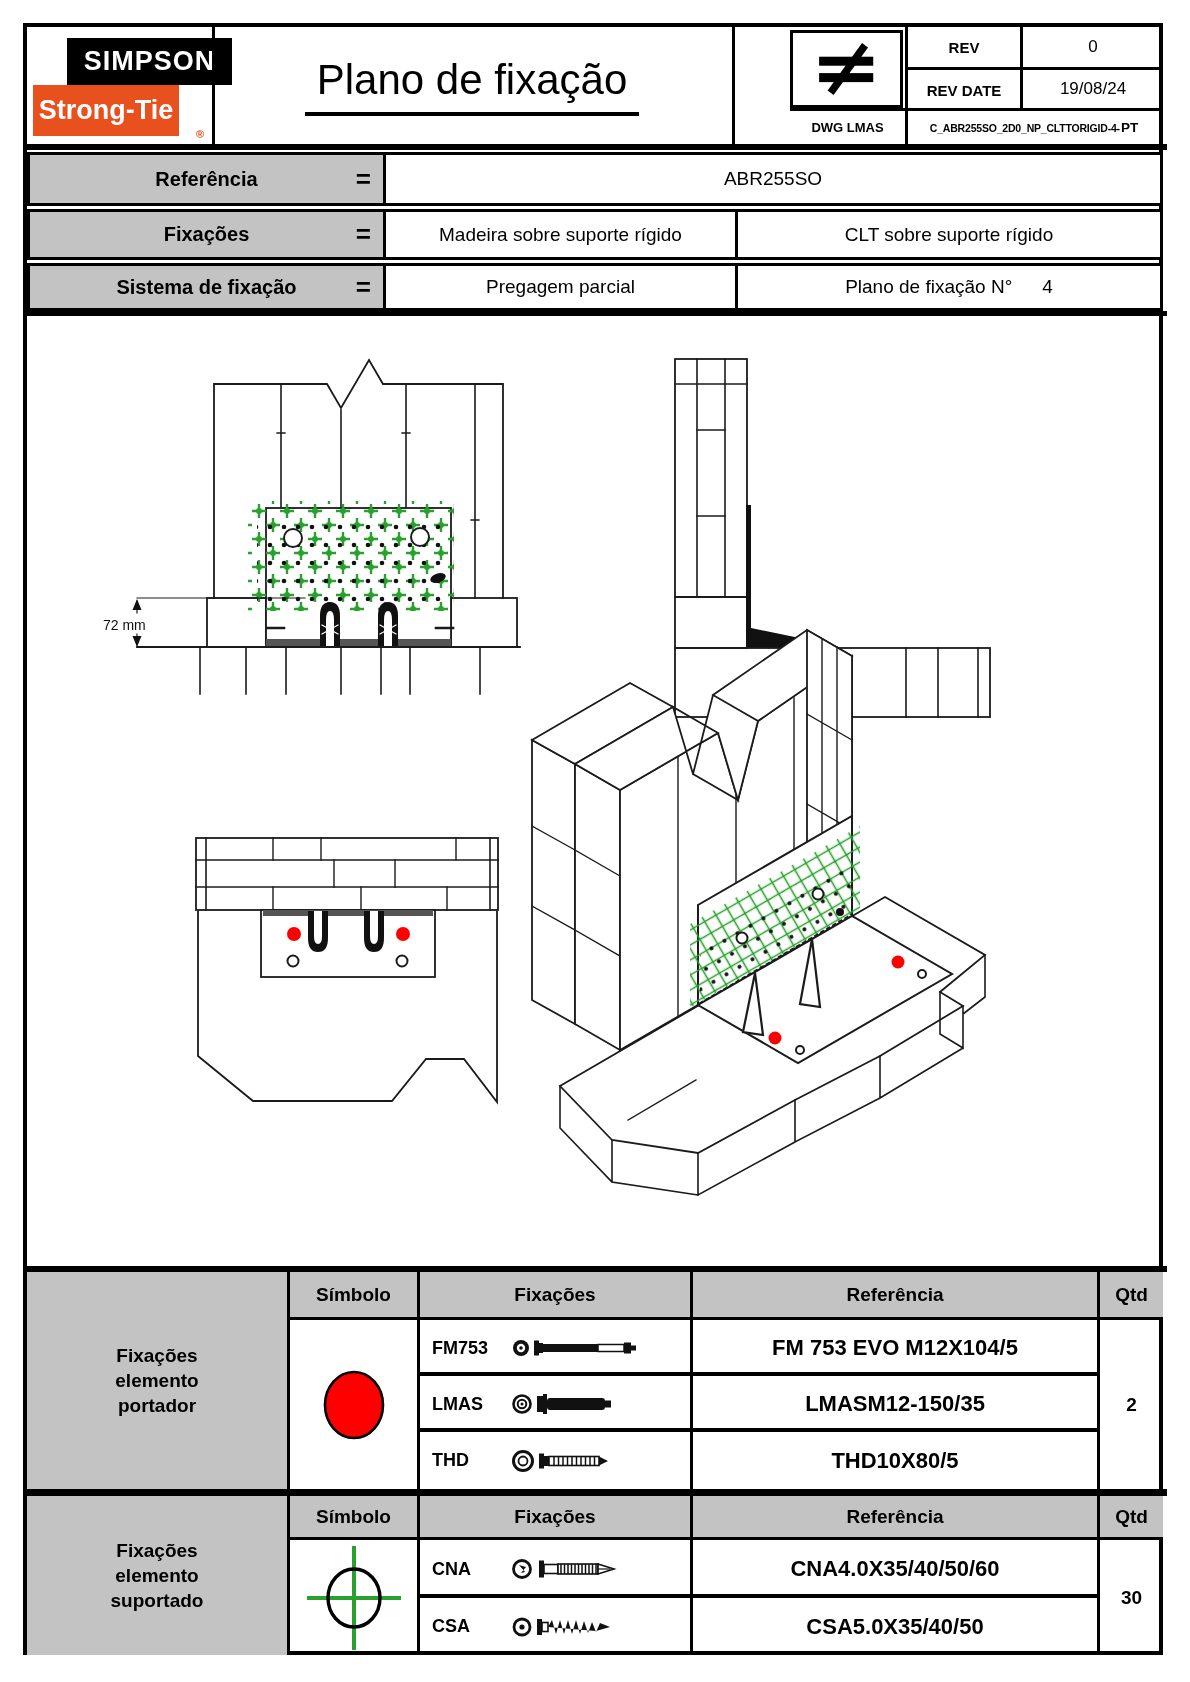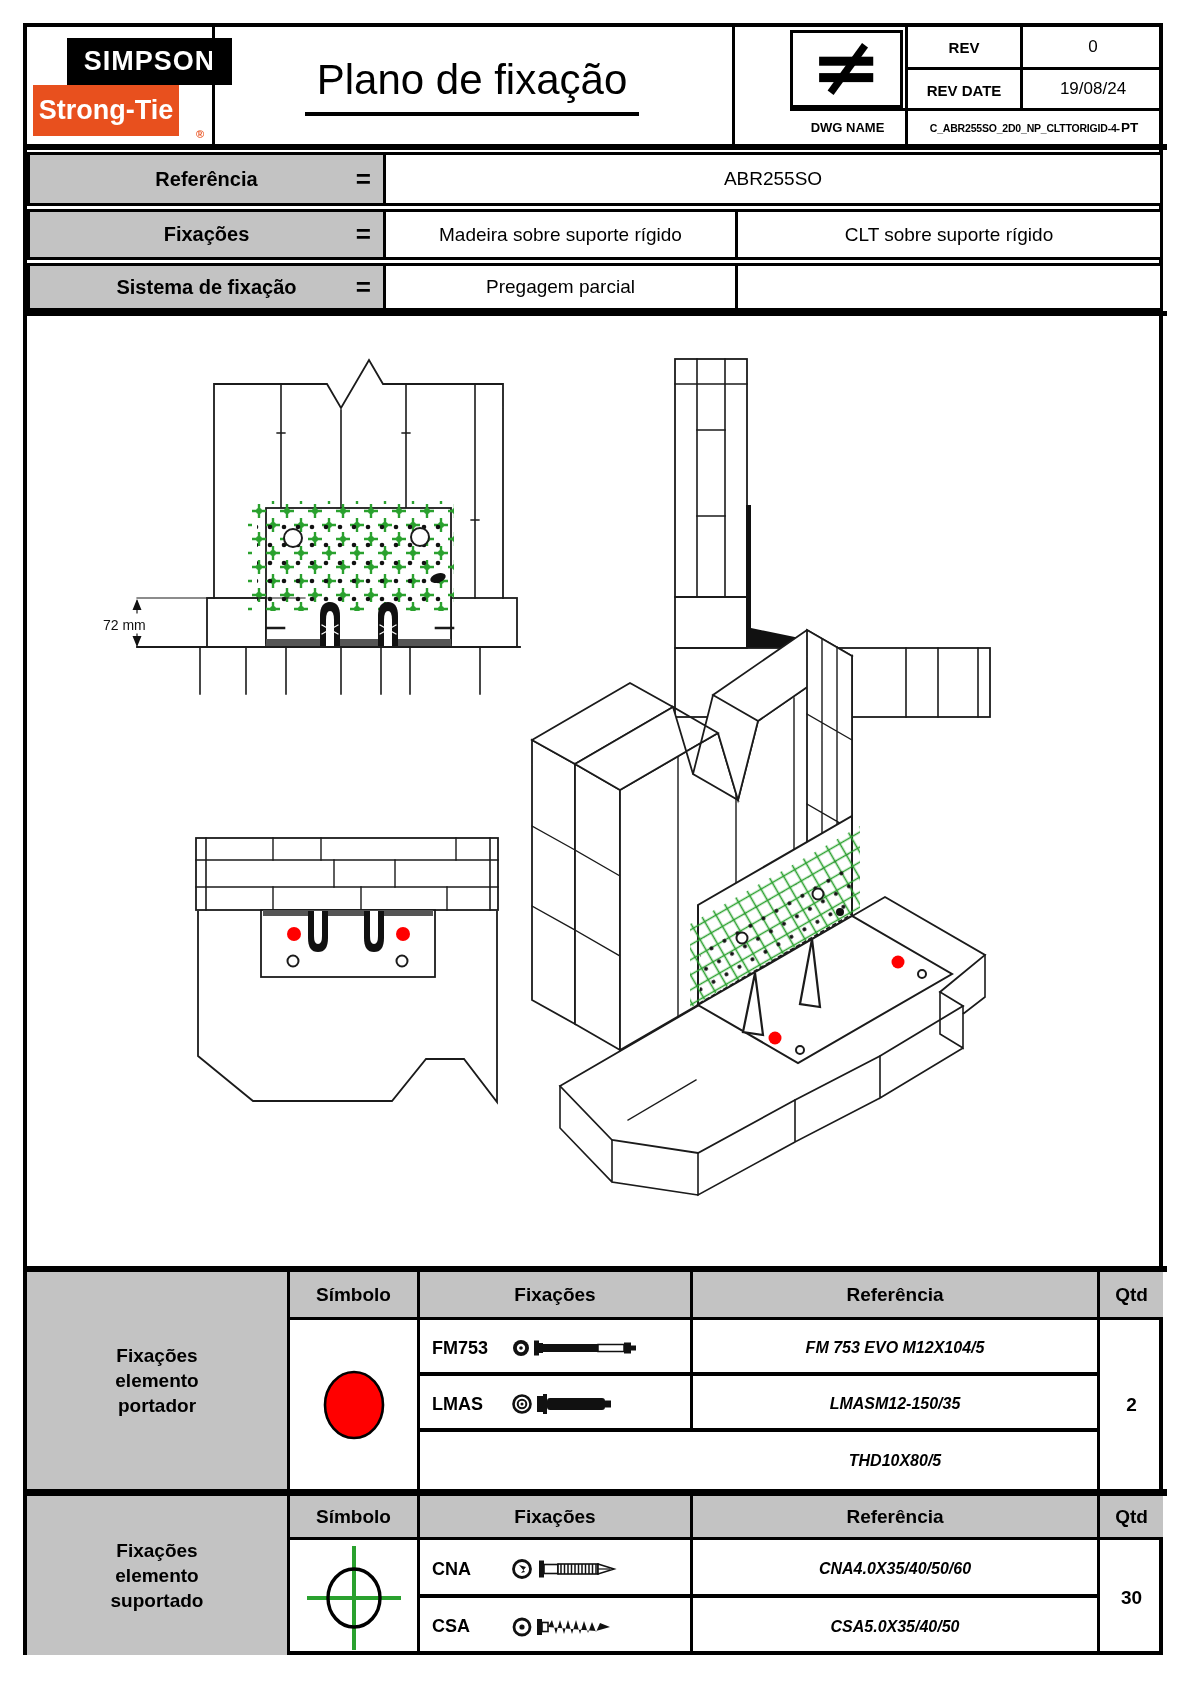--- a/index.html
+++ b/index.html
@@ -37,21 +37,21 @@
   .ftable{left:27px;width:1136px;display:grid;grid-template-columns:263px 130px 273px 407px 63px;}
   .cell{display:flex;align-items:center;justify-content:center;}
   .gray{background:#c3c3c3;}
   .tlabel{grid-column:1;grid-row:1/9;background:#c3c3c3;border-right:3px solid #000;
     display:flex;align-items:center;justify-content:center;text-align:center;
     font-weight:700;font-size:19px;line-height:1.32;padding:8px 55px;}
   .th{font-weight:700;font-size:19px;border-bottom:3px solid #000;}
   .brd-r{border-right:3px solid #000;}
   .fixcell{display:flex;align-items:center;padding-left:12px;gap:10px;}
   .fcode{font-weight:700;font-size:18px;min-width:64px;}
-  .refcell{font-weight:700;font-size:16px;font-style:italic;}
+  .refcell{font-weight:700;font-size:22px;}
   .qty{font-weight:700;font-size:19px;}
   svg text{font-family:"Liberation Sans",sans-serif;}
 </style>
 </head>
 <body>
 
 <div class="page">
 
   <div class="abs frame"></div>
 
@@ -77,21 +77,21 @@
 
   <div class="abs vline" style="left:905px;top:27px;width:3px;height:117px"></div>
   <div class="abs vline" style="left:1020px;top:27px;width:3px;height:81px"></div>
   <div class="abs bar" style="left:905px;top:67px;width:258px;height:3px"></div>
   <div class="abs bar" style="left:790px;top:108px;width:373px;height:3px"></div>
 
   <div class="abs hcell hlabel" style="left:908px;top:27px;width:112px;height:40px">REV</div>
   <div class="abs hcell hval" style="left:1023px;top:27px;width:140px;height:40px">0</div>
   <div class="abs hcell hlabel" style="left:908px;top:70px;width:112px;height:40px">REV DATE</div>
   <div class="abs hcell hval" style="left:1023px;top:70px;width:140px;height:38px">19/08/24</div>
-  <div class="abs hcell dwg-label" style="left:790px;top:111px;width:115px;height:33px">DWG NAME</div>
+  <div class="abs hcell dwg-label" style="left:790px;top:111px;width:115px;height:33px">DWG LMAS</div>
   <div class="abs hcell" style="left:905px;top:111px;width:258px;height:33px">
     <span class="dwg-val">C_ABR255SO_2D0_NP_CLTTORIGID-4-</span>
       <span class="dwg-pt">PT</span>
   </div>
 
   <div class="abs bar" style="left:23px;top:144px;width:1144px;height:6px"></div>
 
   <div class="abs rrow" style="top:152px;height:54px">
     <div class="rlabel">
       <span>Referência</span>
@@ -108,20 +108,24 @@
     <div class="rval rmid">Madeira sobre suporte rígido</div>
     <div class="rval">CLT sobre suporte rígido</div>
   </div>
 
   <div class="abs rrow" style="top:263px;height:48px">
     <div class="rlabel">
       <span>Sistema de fixação</span>
       <span class="eq">=</span>
     </div>
     <div class="rval rmid">Pregagem parcial</div>
+    <div class="rval">
+      <span>Plano de fixação N°</span>
+      <span style="margin-left:30px">4</span>
+    </div>
   </div>
 
   <div class="abs bar" style="left:23px;top:311px;width:1144px;height:5px"></div>
 
   <svg class="abs" style="left:27px;top:316px" width="1136" height="950" viewBox="27 316 1136 950">
     <defs>
       <pattern id="pg" width="28" height="28" patternUnits="userSpaceOnUse">
         <path d="M7,0V14M0,7H14" stroke="#2aa12e" stroke-width="2.4" fill="none"></path>
         <circle cx="7" cy="7" r="3" fill="#2aa12e"></circle>
         <path d="M21,14V28M14,21H28" stroke="#2aa12e" stroke-width="2.4" fill="none"></path>
@@ -267,20 +271,32 @@
         <circle cx="10" cy="17" r="4.3" fill="#fff" stroke="#111" stroke-width="2"></circle>
         <circle cx="10" cy="17" r="1.5" fill="#111"></circle>
         <rect x="25" y="9" width="6" height="16" fill="#111"></rect>
           <rect x="31" y="7" width="4" height="20" fill="#111"></rect>
         <rect x="35" y="11" width="58" height="12" rx="3" fill="#111"></rect>
           <rect x="93" y="13.5" width="6" height="7" fill="#111"></rect>
       </svg>
     </div>
     <div class="cell refcell brd-r" style="grid-column:4;grid-row:3">LMASM12-150/35</div>
 
+    <div class="fixcell brd-r" style="grid-column:3;grid-row:4">
+      <span class="fcode">THD</span>
+      <svg width="162" height="34" viewBox="0 0 150 34">
+        <circle cx="11" cy="17" r="9.5" fill="#fff" stroke="#111" stroke-width="3"></circle>
+        <circle cx="11" cy="17" r="4.5" fill="#fff" stroke="#111" stroke-width="1.8"></circle>
+        <rect x="27" y="9.5" width="5" height="15" fill="#111"></rect>
+          <rect x="32" y="12" width="5" height="10" fill="#111"></rect>
+        <rect x="37" y="12.5" width="50" height="9" fill="#fff" stroke="#111" stroke-width="1.6"></rect>
+        <path d="M42,12.5V21.5M46.5,12.5V21.5M51,12.5V21.5M55.5,12.5V21.5M60,12.5V21.5M64.5,12.5V21.5M69,12.5V21.5M73.5,12.5V21.5M78,12.5V21.5M82.5,12.5V21.5" stroke="#111" stroke-width="1.5"></path>
+        <path d="M87,12.5 L96,17 L87,21.5 Z" fill="#111"></path>
+      </svg>
+    </div>
     <div class="cell refcell brd-r" style="grid-column:4;grid-row:4">THD10X80/5</div>
 
     <div class="cell qty" style="grid-column:5;grid-row:2/5">2</div>
 
     <div style="grid-column:3/5;grid-row:2;border-bottom:4px solid #000;pointer-events:none"></div>
     <div style="grid-column:3/5;grid-row:3;border-bottom:4px solid #000;pointer-events:none"></div>
   </div>
 
   <div class="abs bar" style="left:23px;top:1489px;width:1144px;height:7px"></div>
 

